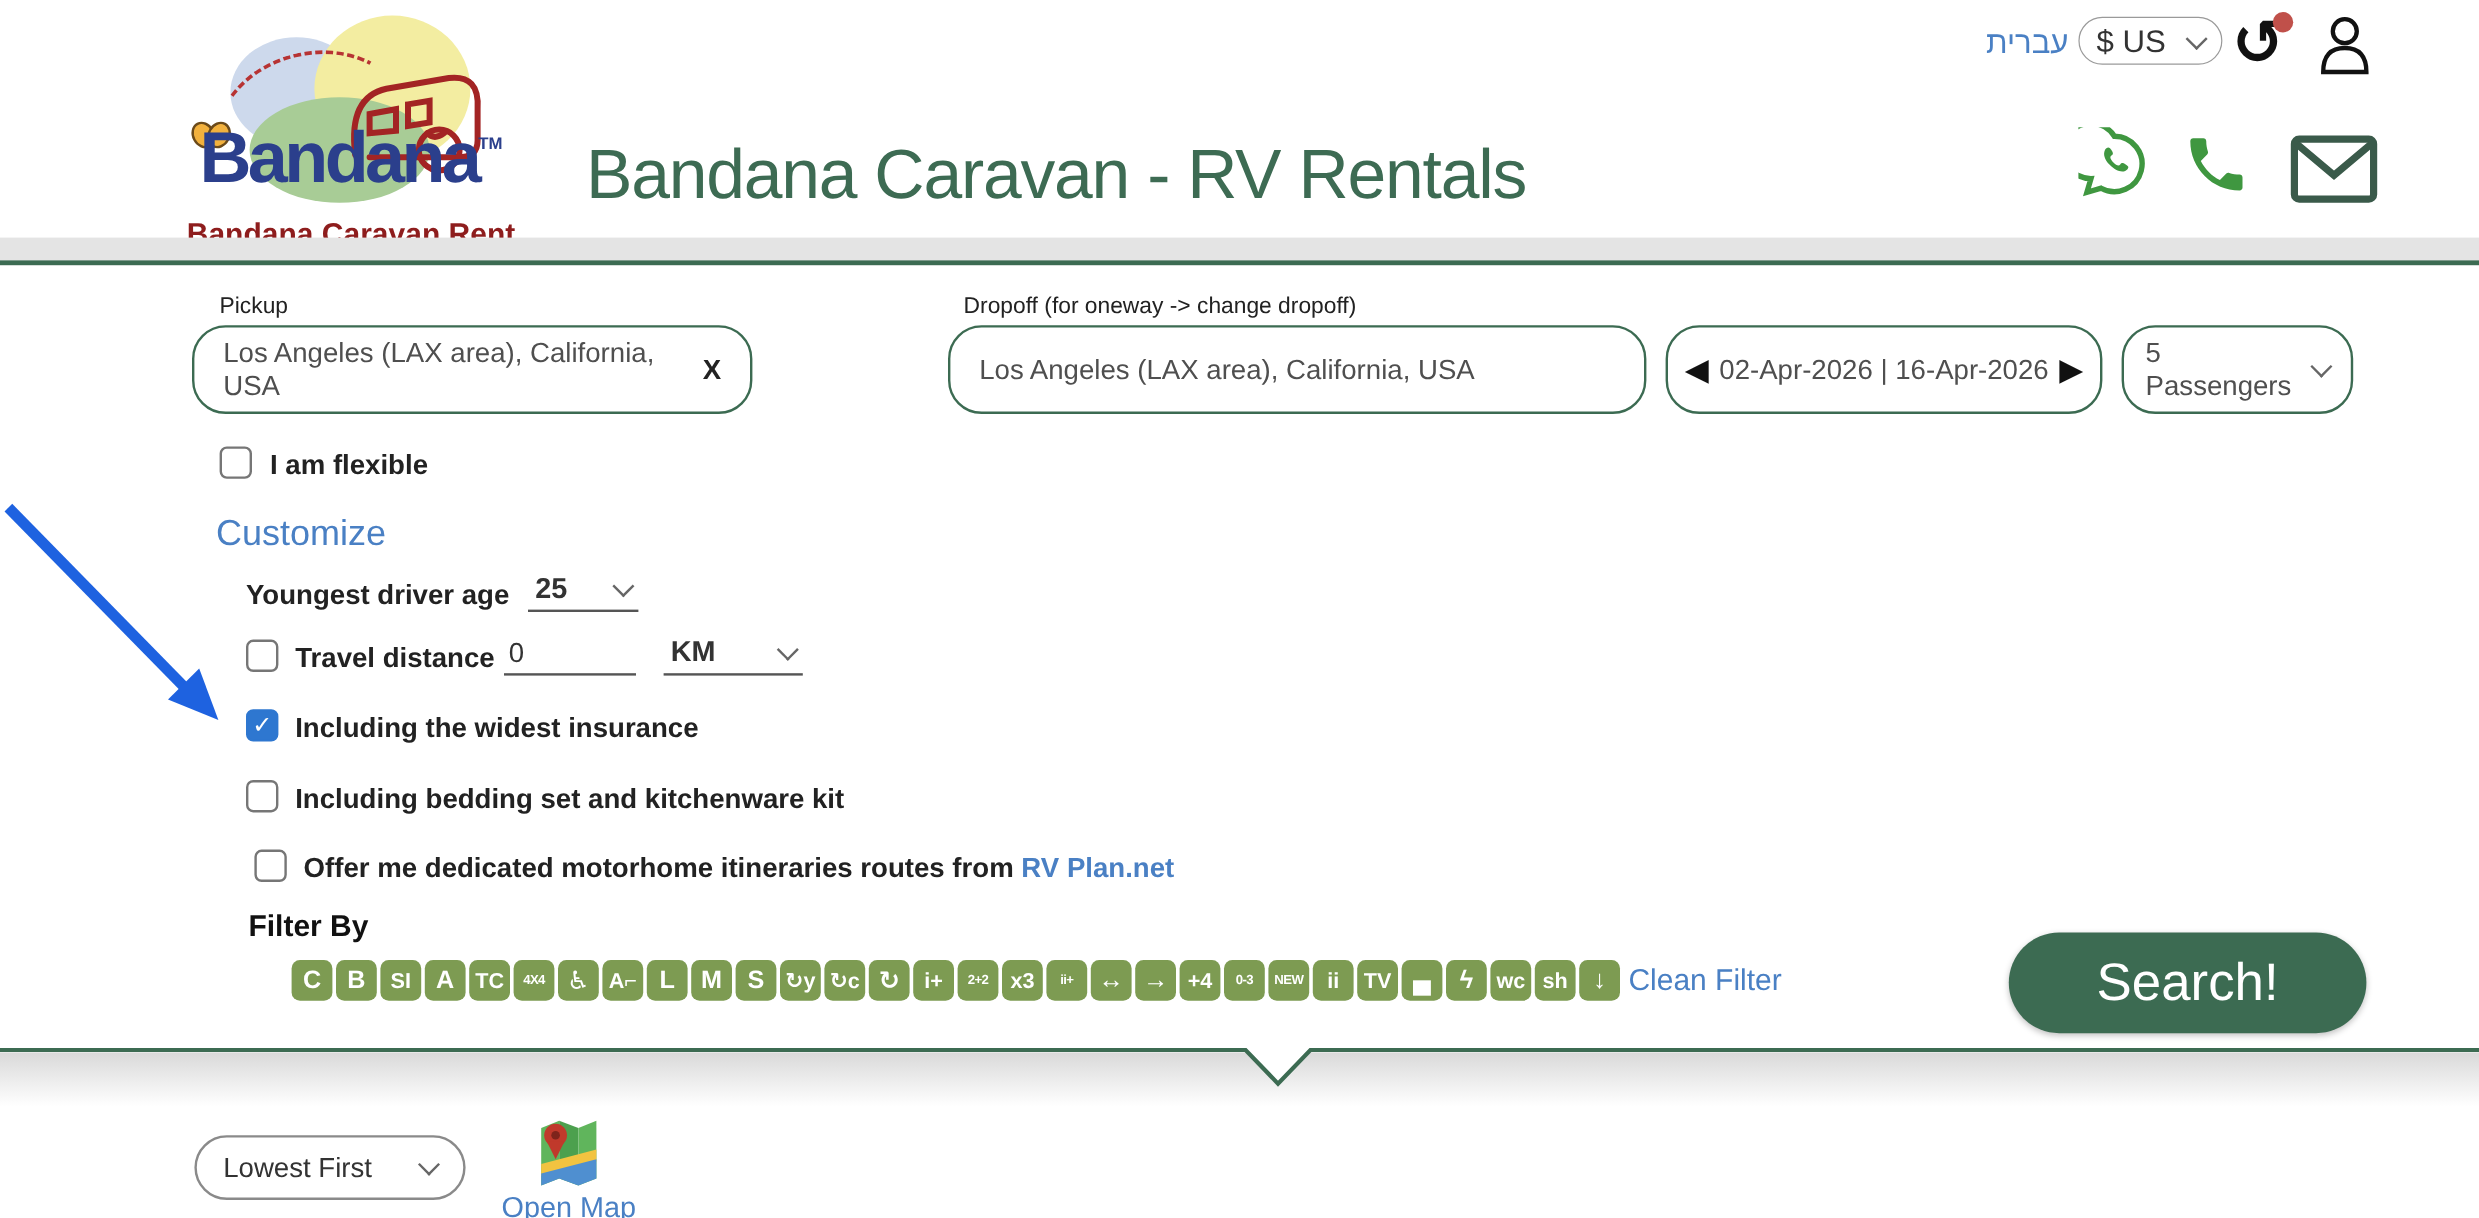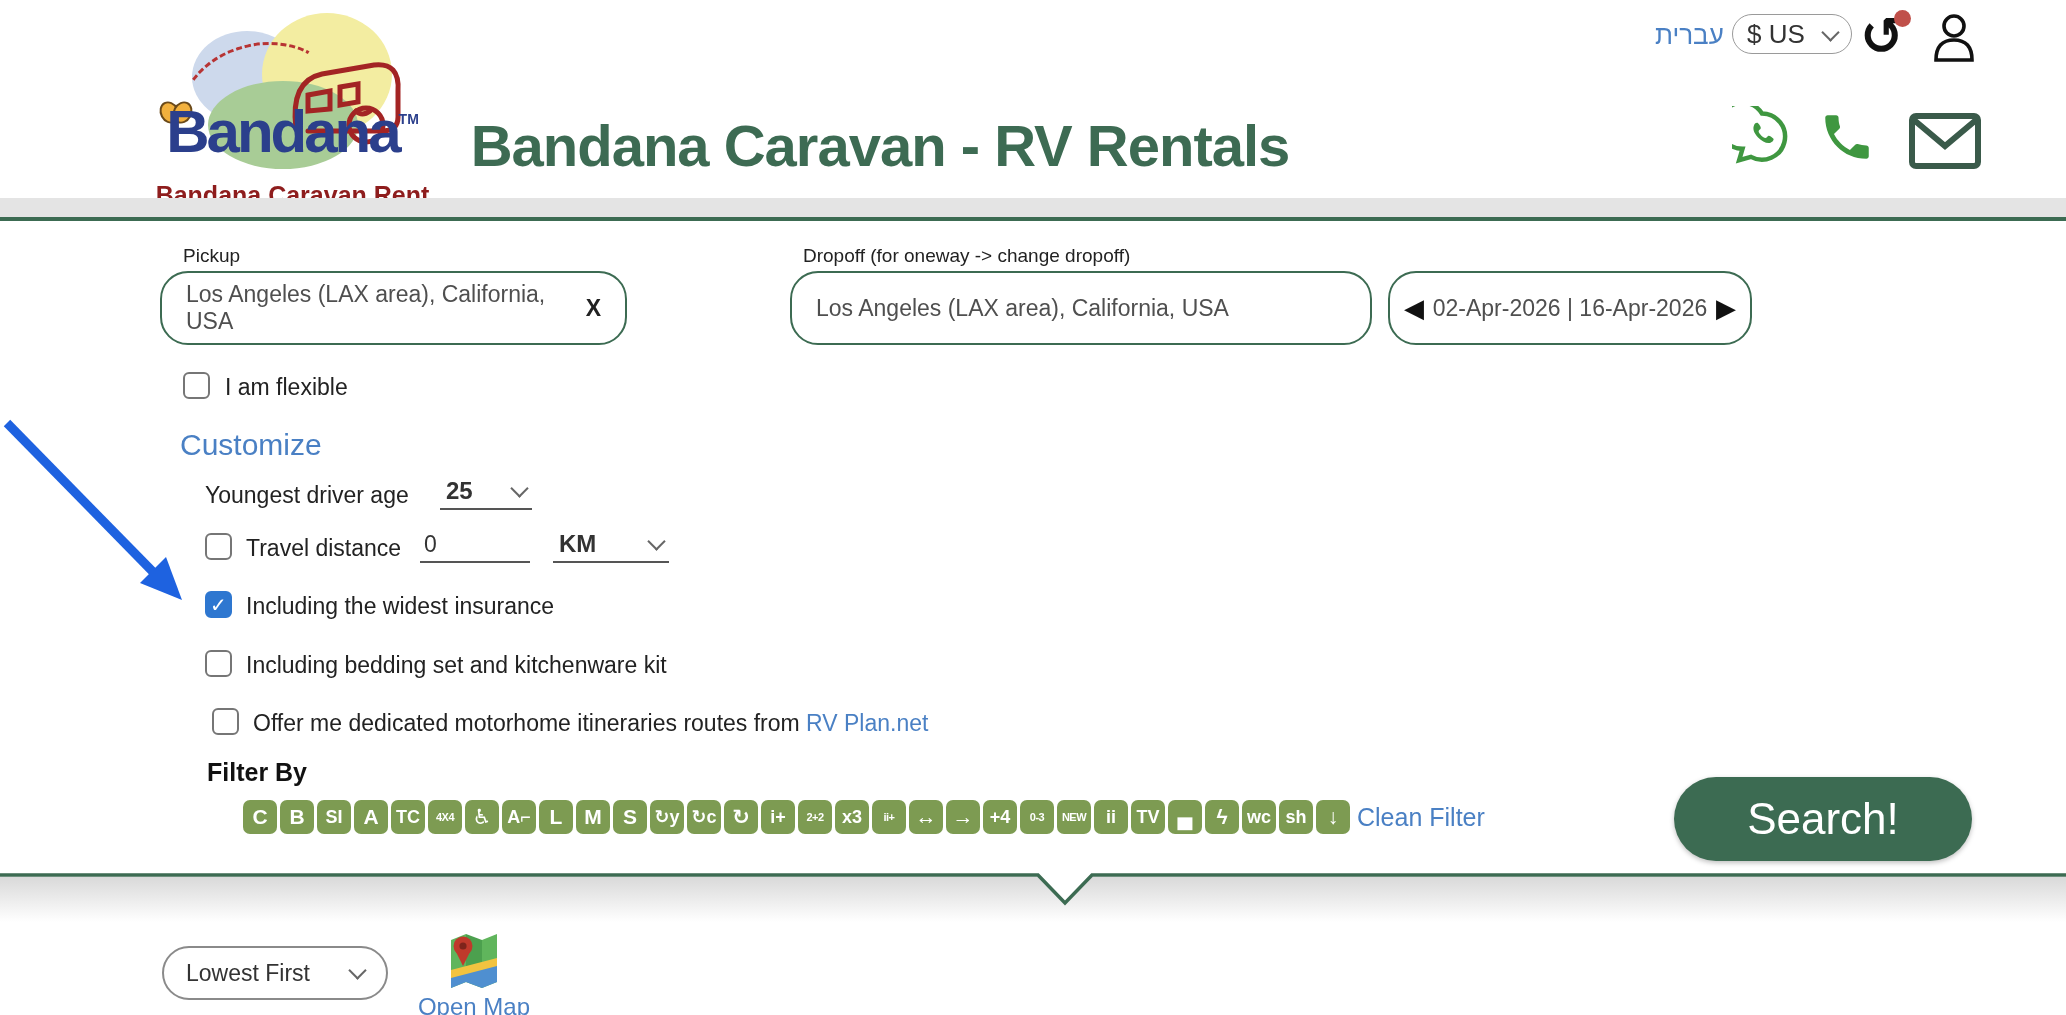--- a/index.html
+++ b/index.html
@@ -4,21 +4,21 @@
 <style>
   html,body{margin:0;padding:0;background:#fff;}
   #page{position:relative;width:2066px;height:1015px;background:#fff;overflow:hidden;
         font-family:"Liberation Sans","DejaVu Sans",sans-serif;color:#222;}
   .abs{position:absolute;}
 
   
   .brand-word{font-size:60px;font-weight:bold;color:#2b3f8c;letter-spacing:-3px;}
   .brand-tm{font-size:14px;font-weight:bold;color:#2b3f8c;vertical-align:28px;}
   .brand-sub{font-size:25px;font-weight:bold;color:#8e1d1d;text-align:center;}
-  .page-title{font-size:58px;font-weight:bold;color:#3d6b53;letter-spacing:-1px;white-space:nowrap;}
+  .page-title{font-size:58px;font-weight:normal;color:#3d6b53;letter-spacing:-1px;white-space:nowrap;}
   .lang{font-size:26px;color:#4a80c4;cursor:pointer;}
   .pill{display:flex;align-items:center;justify-content:space-between;border:1.5px solid #9a9a9a;
         border-radius:22px;background:#fff;box-sizing:border-box;}
   .pill .val{font-size:26px;color:#333;}
   .chev{width:11px;height:11px;border-right:2.5px solid #666;border-bottom:2.5px solid #666;
         transform:rotate(45deg);display:inline-block;}
   .hist-glyph{font-size:52px;font-weight:bold;color:#111;line-height:1;}
   .hist-dot{width:17px;height:17px;border-radius:50%;background:#c0504a;}
 
   
@@ -38,21 +38,21 @@
   .finput{display:flex;align-items:center;border:2.5px solid #3c6b52;border-radius:28px;
           background:#fff;box-sizing:border-box;font-size:23px;color:#4f4f4f;padding:0 24px;}
   .finput .grow{flex:1;}
   .clear-x{font-weight:bold;color:#222;font-size:23px;cursor:pointer;}
   .tri{font-size:26px;color:#111;line-height:1;cursor:pointer;}
   .cb{width:27px;height:27px;border:2.5px solid #767676;border-radius:6px;background:#fff;
       box-sizing:border-box;display:flex;align-items:center;justify-content:center;cursor:pointer;}
   .cb .mark{display:none;color:#fff;font-size:20px;font-weight:bold;}
   .cb.on{background:#2e77d0;border-color:#2e77d0;}
   .cb.on .mark{display:block;}
-  .cbl{font-size:23px;color:#222;}
+  .cbl{font-size:23px;color:#222;font-weight:bold;}
   .linkblue{color:#4a80c4;cursor:pointer;}
   .uline{border-bottom:2px solid #555;display:flex;align-items:center;box-sizing:border-box;}
   .bold23{font-size:24px;font-weight:bold;color:#333;}
   .norm23{font-size:23px;color:#333;}
 
   
   #filter-icons{display:flex;gap:3px;}
   .ficon{width:34px;height:34px;border-radius:7px;background:#7d9b52;color:#fff;font-weight:bold;
          display:flex;align-items:center;justify-content:center;cursor:pointer;flex:0 0 auto;}
   .g1{font-size:21px;} .g2{font-size:18px;} .g3{font-size:11px;letter-spacing:-0.5px;}
@@ -142,20 +142,24 @@
   <div class="abs finput" style="left:790px;top:271px;width:582px;height:74px;">
     <span class="grow">Los Angeles (LAX area), California, USA</span>
   </div>
 
   <div class="abs finput" style="left:1388px;top:271px;width:364px;height:74px;padding:0 14px;justify-content:space-between;">
     <span class="tri">◀</span>
     <span>02-Apr-2026 | 16-Apr-2026</span>
     <span class="tri">▶</span>
   </div>
 
+  <div class="abs finput" style="left:1768px;top:271px;width:193px;height:74px;padding:0 18px;justify-content:space-between;">
+    <span>5 Passengers</span>
+    <span class="chev" style="margin-top:-5px;"></span>
+  </div>
 
   <div class="abs cb" style="left:183px;top:372px;">
     
   </div>
   <div class="abs cbl" style="left:225px;top:374px;">I am flexible</div>
 
   <div class="abs linkblue" style="left:180px;top:428px;font-size:30px;">Customize</div>
 
   <div class="abs cbl" style="left:205px;top:482px;">Youngest driver age</div>
   <div class="abs uline" style="left:440px;top:474px;width:92px;height:36px;justify-content:space-between;padding:0 6px;">

